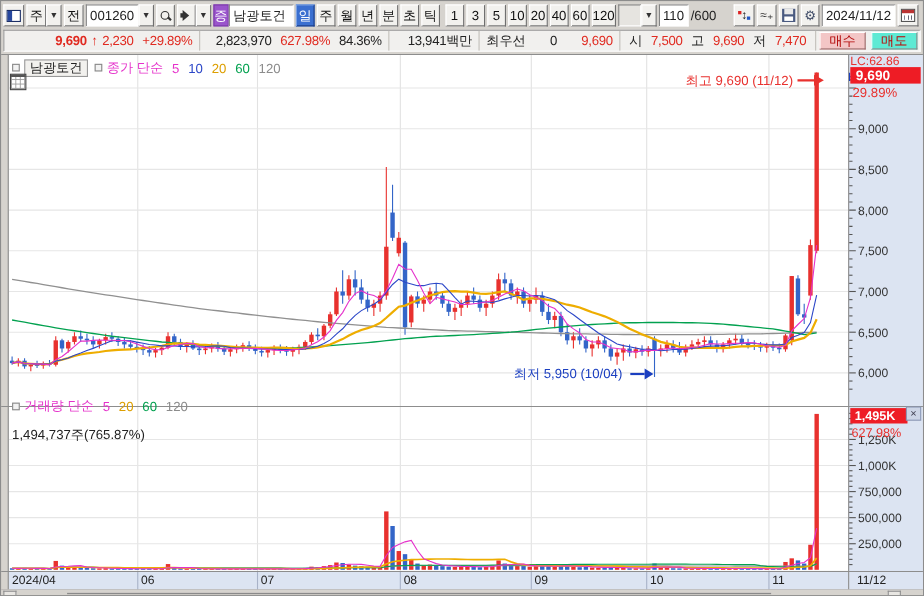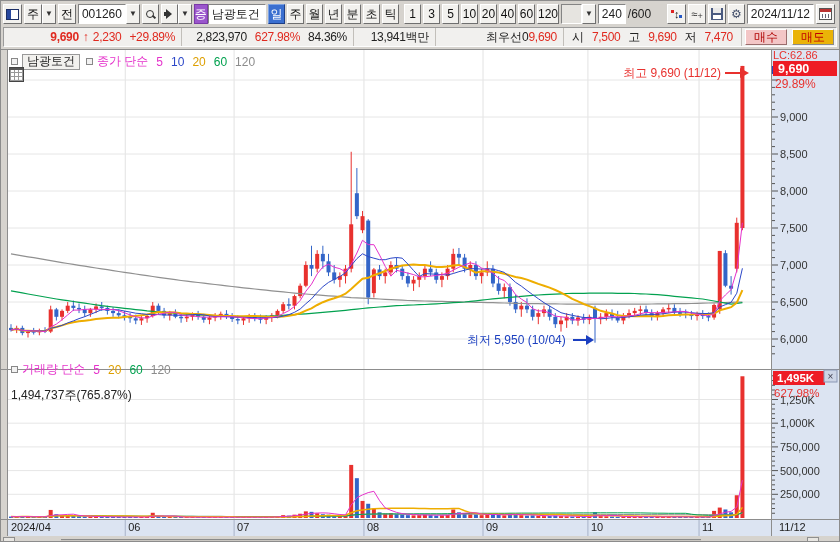--- a/index.html
+++ b/index.html
@@ -34,21 +34,21 @@
   .ic-cal{width:13px;height:12px;border:1px solid #555;background:#fff;position:relative;}
   .ic-cal::before{content:"";position:absolute;left:0;top:0;right:0;height:3px;background:#b33;}
   .ic-cal::after{content:"";position:absolute;left:2px;top:5px;width:8px;height:4px;background:repeating-linear-gradient(90deg,#667 0 1px,transparent 1px 3px);}
   
   .infobar{position:absolute;left:2px;top:26px;right:2px;height:20px;background:#f1f0ee;border:1px solid;border-color:#9a9a9a #fdfdfd #fdfdfd #9a9a9a;display:flex;align-items:center;font-size:12px;}
   .cell{display:flex;align-items:center;justify-content:flex-end;height:100%;padding:0 6px;border-right:1px solid #c2bfba;white-space:nowrap;}
   .red{color:#e02a20;}
   .num{letter-spacing:-0.3px;}
   .gap8{width:8px;}
   .buybtn{height:16px;padding:4px 8px;margin:0 3px;background:#f3c6c6;border:1px solid;border-color:#fff #9a6d6d #9a6d6d #fff;color:#b00000;font-size:12px;display:flex;align-items:center;}
-  .sellbtn{height:16px;padding:0 8px;margin:0 2px;background:#eab308;border:1px solid;border-color:#fff #8a8a8a #8a8a8a #fff;color:#c00000;font-size:12px;display:flex;align-items:center;}
+  .sellbtn{height:16px;padding:0 8px;margin:0 2px;background:#5eead4;border:1px solid;border-color:#fff #8a8a8a #8a8a8a #fff;color:#c00000;font-size:12px;display:flex;align-items:center;}
   
   .chartwrap{position:absolute;left:0;top:48px;width:840px;height:494px;}
   svg text{font-family:"Liberation Sans","DejaVu Sans",sans-serif;}
   .overlay{position:absolute;display:flex;align-items:center;z-index:5;}
   .togglesq{width:7px;height:7px;border:1px solid #888;background:#f2f2f2;margin-right:4px;}
   .nametag{border:1px solid #999;background:#f2f1ee;padding:0 4px;height:16px;display:flex;align-items:center;margin-right:6px;}
   .legend-item{margin-right:8px;}
   .gridicon{position:absolute;left:8px;top:66px;width:15px;height:15px;border:1px solid #444;background:
      linear-gradient(#555 2px,transparent 2px),
      linear-gradient(90deg,#999 1px,transparent 1px),
@@ -102,21 +102,21 @@
       <div class="tbtn" style="width: 17px;">10</div>
       <div class="tbtn" style="width: 17px;">20</div>
       <div class="tbtn" style="width: 17px;">40</div>
       <div class="tbtn" style="width: 17px;">60</div>
       <div class="tbtn" style="width: 22px;">120</div>
     </div>
   <div class="tfield" style="width:26px;background:#e6e4e0;border-color:#848484 #fff #fff #848484">&nbsp;</div>
   <div class="tbtn dd">
       <span class="arrow-down">▼</span>
     </div>
-  <div class="tfield" style="width:32px;justify-content:flex-end">240</div>
+  <div class="tfield" style="width:32px;justify-content:flex-end">110</div>
   <span style="margin-right:16px">/600</span>
   <div class="tbtn">
       <span class="ic-swap">↕</span>
     </div>
   <div class="tbtn">
       <span class="ic-wave">≈₊</span>
     </div>
   <div class="tbtn">
       <span class="ic-save"></span>
     </div>
@@ -140,21 +140,21 @@
   <div class="cell" style="width:172px">
     <span class="num">2,823,970</span>
     <span class="gap8"></span>
     <span class="red num">627.98%</span>
     <span class="gap8"></span>
     <span class="num">84.36%</span>
   </div>
   <div class="cell" style="width:82px">
     <span class="num">13,941백만</span>
   </div>
-  <div class="cell" style="width:128px;">
+  <div class="cell" style="width:128px;justify-content:space-between">
     <span>최우선</span>
     <span class="num">0</span>
     <span class="red num">9,690</span>
   </div>
   <div class="cell" style="flex:1;justify-content:space-between;padding:0 8px">
     <span>시</span>
     <span class="red num">7,500</span>
     <span>고</span>
     <span class="red num">9,690</span>
     <span>저</span>

